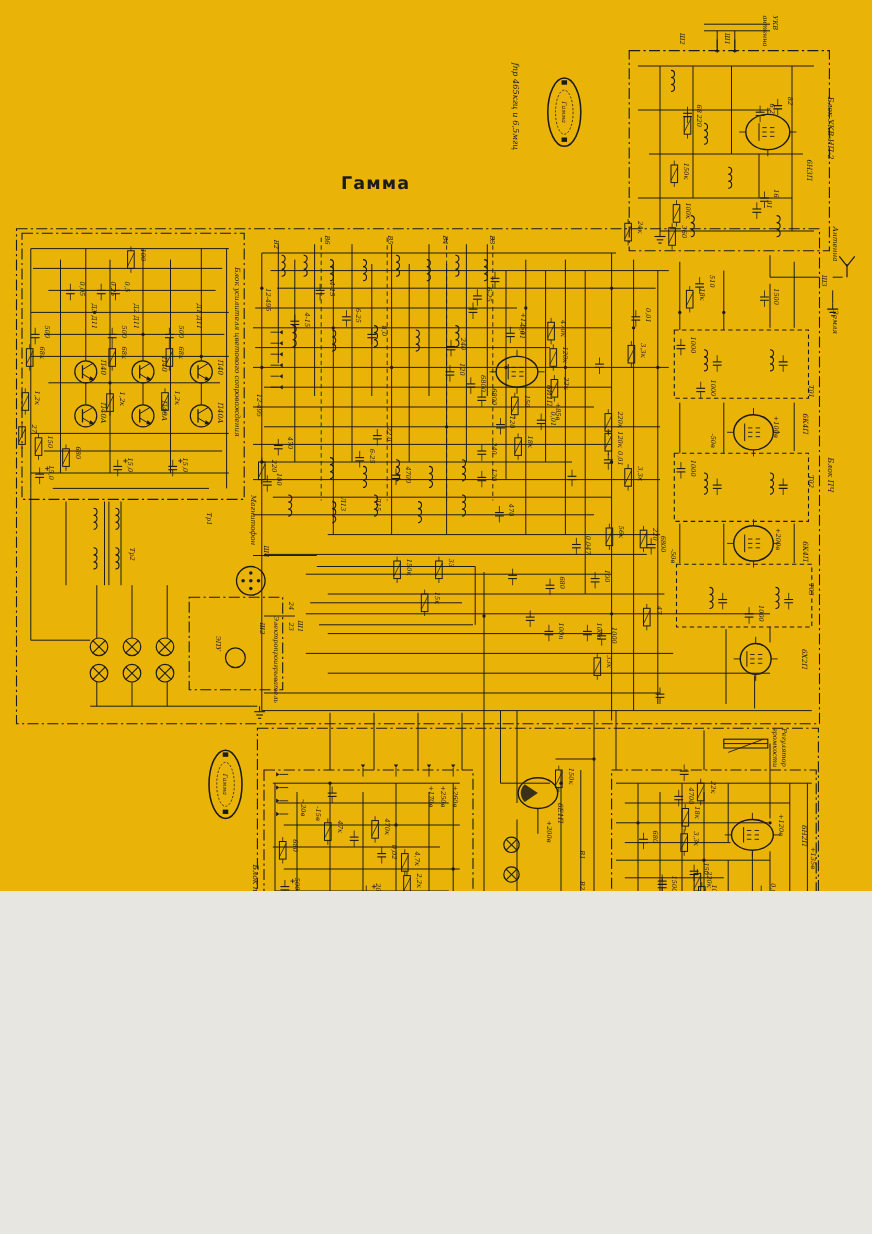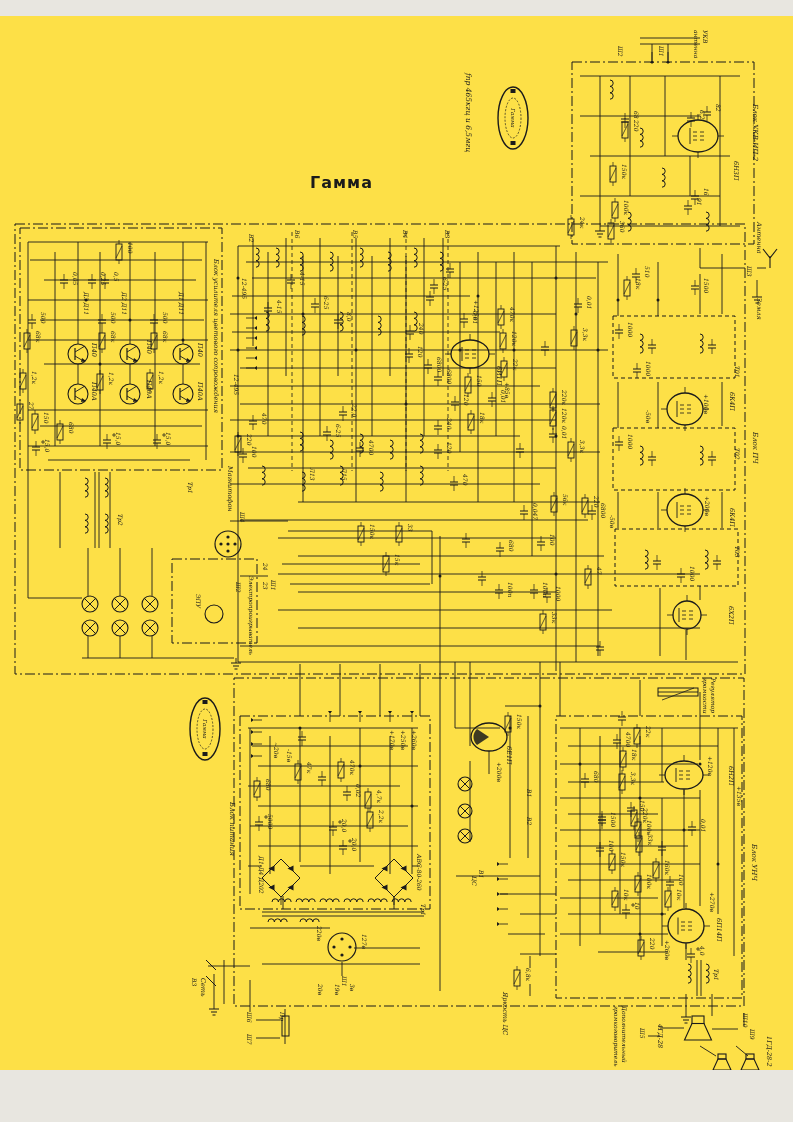--- a/index.html
+++ b/index.html
@@ -1,16 +1,16 @@
 <!DOCTYPE html>
 <html><head>
 <meta charset="utf-8">
 <style>
   html,body{margin:0;padding:0;background:#e8e6e0;}
-  .page{position:relative;width:793px;height:1054px;background:#fde047;margin:16px auto;overflow:hidden;}
+  .page{position:relative;width:793px;height:810px;background:#eab308;margin:0 auto;overflow:hidden;}
   svg{position:absolute;left:0;top:0;}
   text{fill:#1b1b1b;}
   .lbl{font-family:"DejaVu Serif",serif;font-style:italic;}
   .title{font-family:"DejaVu Sans",sans-serif;font-weight:bold;font-size:16px;letter-spacing:1px;}
   .stamp{font-family:"DejaVu Serif",serif;font-style:italic;font-size:5.5px;}
 </style>
 </head>
 <body>
 
 <div class="page">

